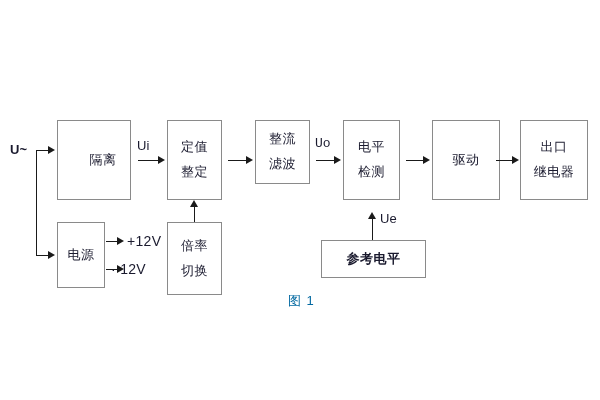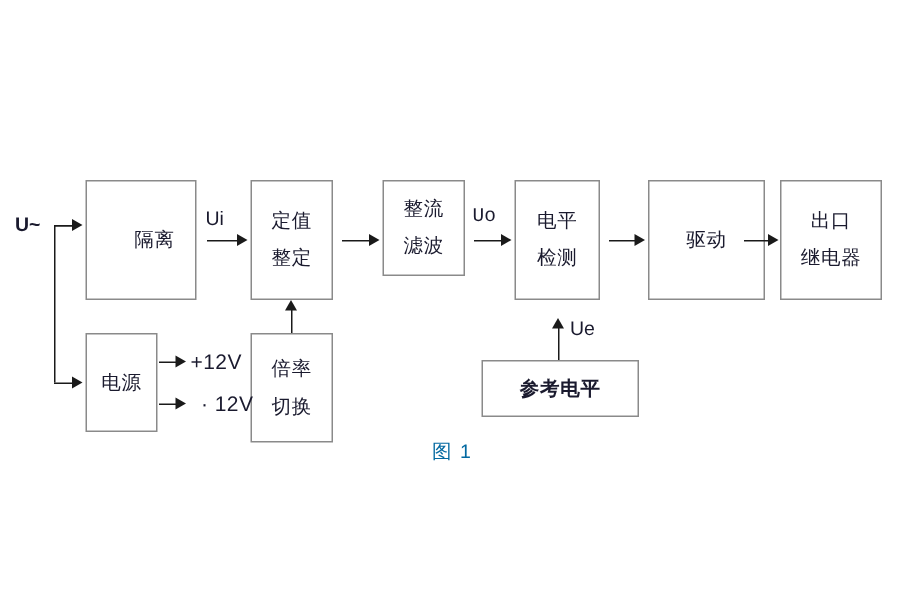--- a/index.html
+++ b/index.html
@@ -111,21 +111,21 @@
   <div class="block" style="left:255px; top:120px; width:55px; height:64px;">
     <span class="ln">整流</span>
     <span class="ln">滤波</span>
   </div>
 
   <div class="block" style="left:343px; top:120px; width:57px; height:80px;">
     <span class="ln">电平</span>
     <span class="ln">检测</span>
   </div>
 
-  <div class="block" style="left:432px; top:120px; width:78px; height:80px;">
+  <div class="block" style="left:432px; top:120px; width:68px; height:80px;">
     <span class="ln">驱动</span>
   </div>
 
   <div class="block" style="left:520px; top:120px; width:68px; height:80px;">
     <span class="ln">出口</span>
     <span class="ln">继电器</span>
   </div>
 
   <div class="label sig" style="left:137px; top:139px;">Ui</div>
   <div class="hline" style="left:138px; top:160px; width:22px;"></div>
@@ -156,21 +156,21 @@
   <div class="block" style="left:321px; top:240px; width:105px; height:38px;font-weight:bold;">
     <span class="ln">参考电平</span>
   </div>
 
   <div class="hline" style="left:106px; top:241px; width:14px;"></div>
   <div class="arrow-r" style="left:117px; top:237px;"></div>
   <div class="label rail" style="left:127px; top:234px;">+12V</div>
 
   <div class="hline" style="left:106px; top:269px; width:14px;"></div>
   <div class="arrow-r" style="left:117px; top:265px;"></div>
-  <div class="label rail" style="left:134px; top:262px;">· 12V</div>
+  <div class="label rail" style="left:111px; top:262px;">· 12V</div>
 
   <div class="vline" style="left:194px; top:206px; height:16px;"></div>
   <div class="arrow-u" style="left:190px; top:200px;"></div>
 
   <div class="vline" style="left:372px; top:218px; height:22px;"></div>
   <div class="arrow-u" style="left:368px; top:212px;"></div>
   <div class="label sig" style="left:380px; top:212px;">Ue</div>
 
   <div class="caption" style="left:288px; top:292px;">图 1</div>
 

